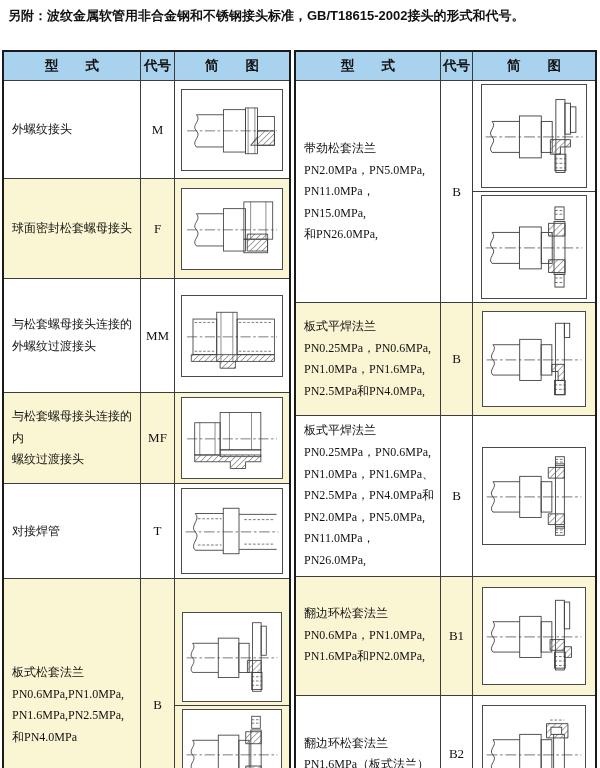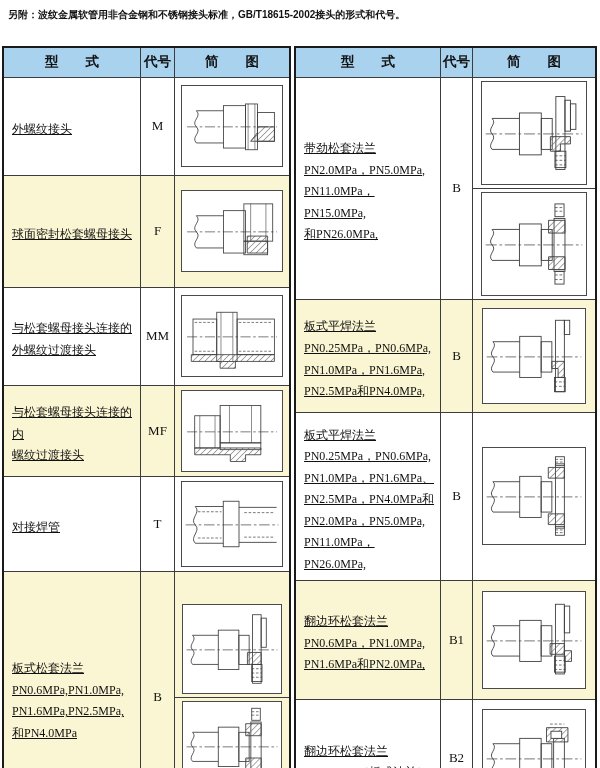--- a/index.html
+++ b/index.html
@@ -2,34 +2,34 @@
 <html><head>
 <meta charset="utf-8">
 <style>
   html,body{margin:0;padding:0;}
   body{
     width:600px;height:768px;overflow:hidden;background:#ffffff;
     font-family:"Liberation Serif","DejaVu Serif",serif;color:#111;
   }
   .title{
     font-family:"Liberation Sans","DejaVu Sans",sans-serif;
-    font-weight:bold;font-size:10px;line-height:1.3;
+    font-weight:bold;font-size:13px;line-height:1.3;
     padding:8px 8px 5px 8px;white-space:pre;
   }
   .tables{display:flex;align-items:flex-start;margin:0 2px;}
   table{border-collapse:collapse;table-layout:fixed;margin-top:20px;}
   table.tleft{width:287px;}
   table.tright{width:301px;margin-left:3px;}
   td,th{border:1px solid #3c3c3c;padding:0;vertical-align:middle;}
   table{border:2px solid #1a1a1a;}
   th{
     background:#a8d2ee;font-weight:bold;font-size:13.5px;
     white-space:pre;text-align:center;
   }
-  .c-type{font-size:12px;line-height:1.8;padding:12px 4px 4px 8px;white-space:pre-line;text-decoration:underline;}
+  .c-type{font-size:12px;line-height:1.8;padding:4px 4px 4px 8px;white-space:pre-line;}
   .c-code{font-size:13px;text-align:center;}
   .yellow td{background:#faf5d2;}
   .c-diag{padding:0;}
   .dwrap{display:flex;align-items:center;justify-content:center;padding:4px 2px;}
   .dsubcol{display:flex;flex-direction:column;height:100%;}
   .dsub{flex:1;display:flex;align-items:center;justify-content:center;padding:3px 2px;}
   .dsub + .dsub{border-top:1px solid #3c3c3c;}
   .dbox{background:#ffffff;border:1px solid #4a4a4a;padding:1px;display:flex;align-items:center;justify-content:center;}
   svg.diag{display:block;}
   svg.diag *{stroke:#3f3f3f;fill:none;stroke-width:1;}
@@ -86,40 +86,40 @@
           <path class="thin" d="M75,20 v54 M83,20 v54"></path>
           <rect x="86" y="30" width="20" height="34"></rect>
           <path class="hz" d="M86,47 h20 v17 h-20 z"></path>
           <path class="hz" d="M78,64 l8,-10 v10 z"></path>
         </svg>
       </div>
             </div>
           </td>
     </tr>
 
-    <tr class="yellow" style="height:112px">
+    <tr class="yellow" style="height:100px">
       <td class="c-type">球面密封松套螺母接头</td>
       <td class="c-code">F</td>
       <td class="c-diag">
             <div class="dwrap">
               <div class="dbox">
         <svg class="diag" width="98" height="78" viewBox="0 0 112 92">
           <line class="cl" x1="3" y1="47" x2="109" y2="47"></line>
           <use href="#g-hose"></use>
           <rect x="70" y="14" width="34" height="44"></rect>
           <path class="thin" d="M78,14 v44 M96,14 v44"></path>
           <rect x="70" y="58" width="28" height="16"></rect>
           <path class="hz" d="M74,52 h24 v20 h-24 z"></path>
         </svg>
       </div>
             </div>
           </td>
     </tr>
 
-    <tr style="height:98px">
+    <tr style="height:114px">
       <td class="c-type">与松套螺母接头连接的
 外螺纹过渡接头</td>
       <td class="c-code">MM</td>
       <td class="c-diag">
             <div class="dwrap">
               <div class="dbox">
         <svg class="diag" width="98" height="78" viewBox="0 0 112 92">
           <line class="cl" x1="3" y1="47" x2="109" y2="47"></line>
           <rect x="10" y="26" width="28" height="42"></rect>
           <path class="dash" d="M12,30 h24 M12,64 h24"></path>

